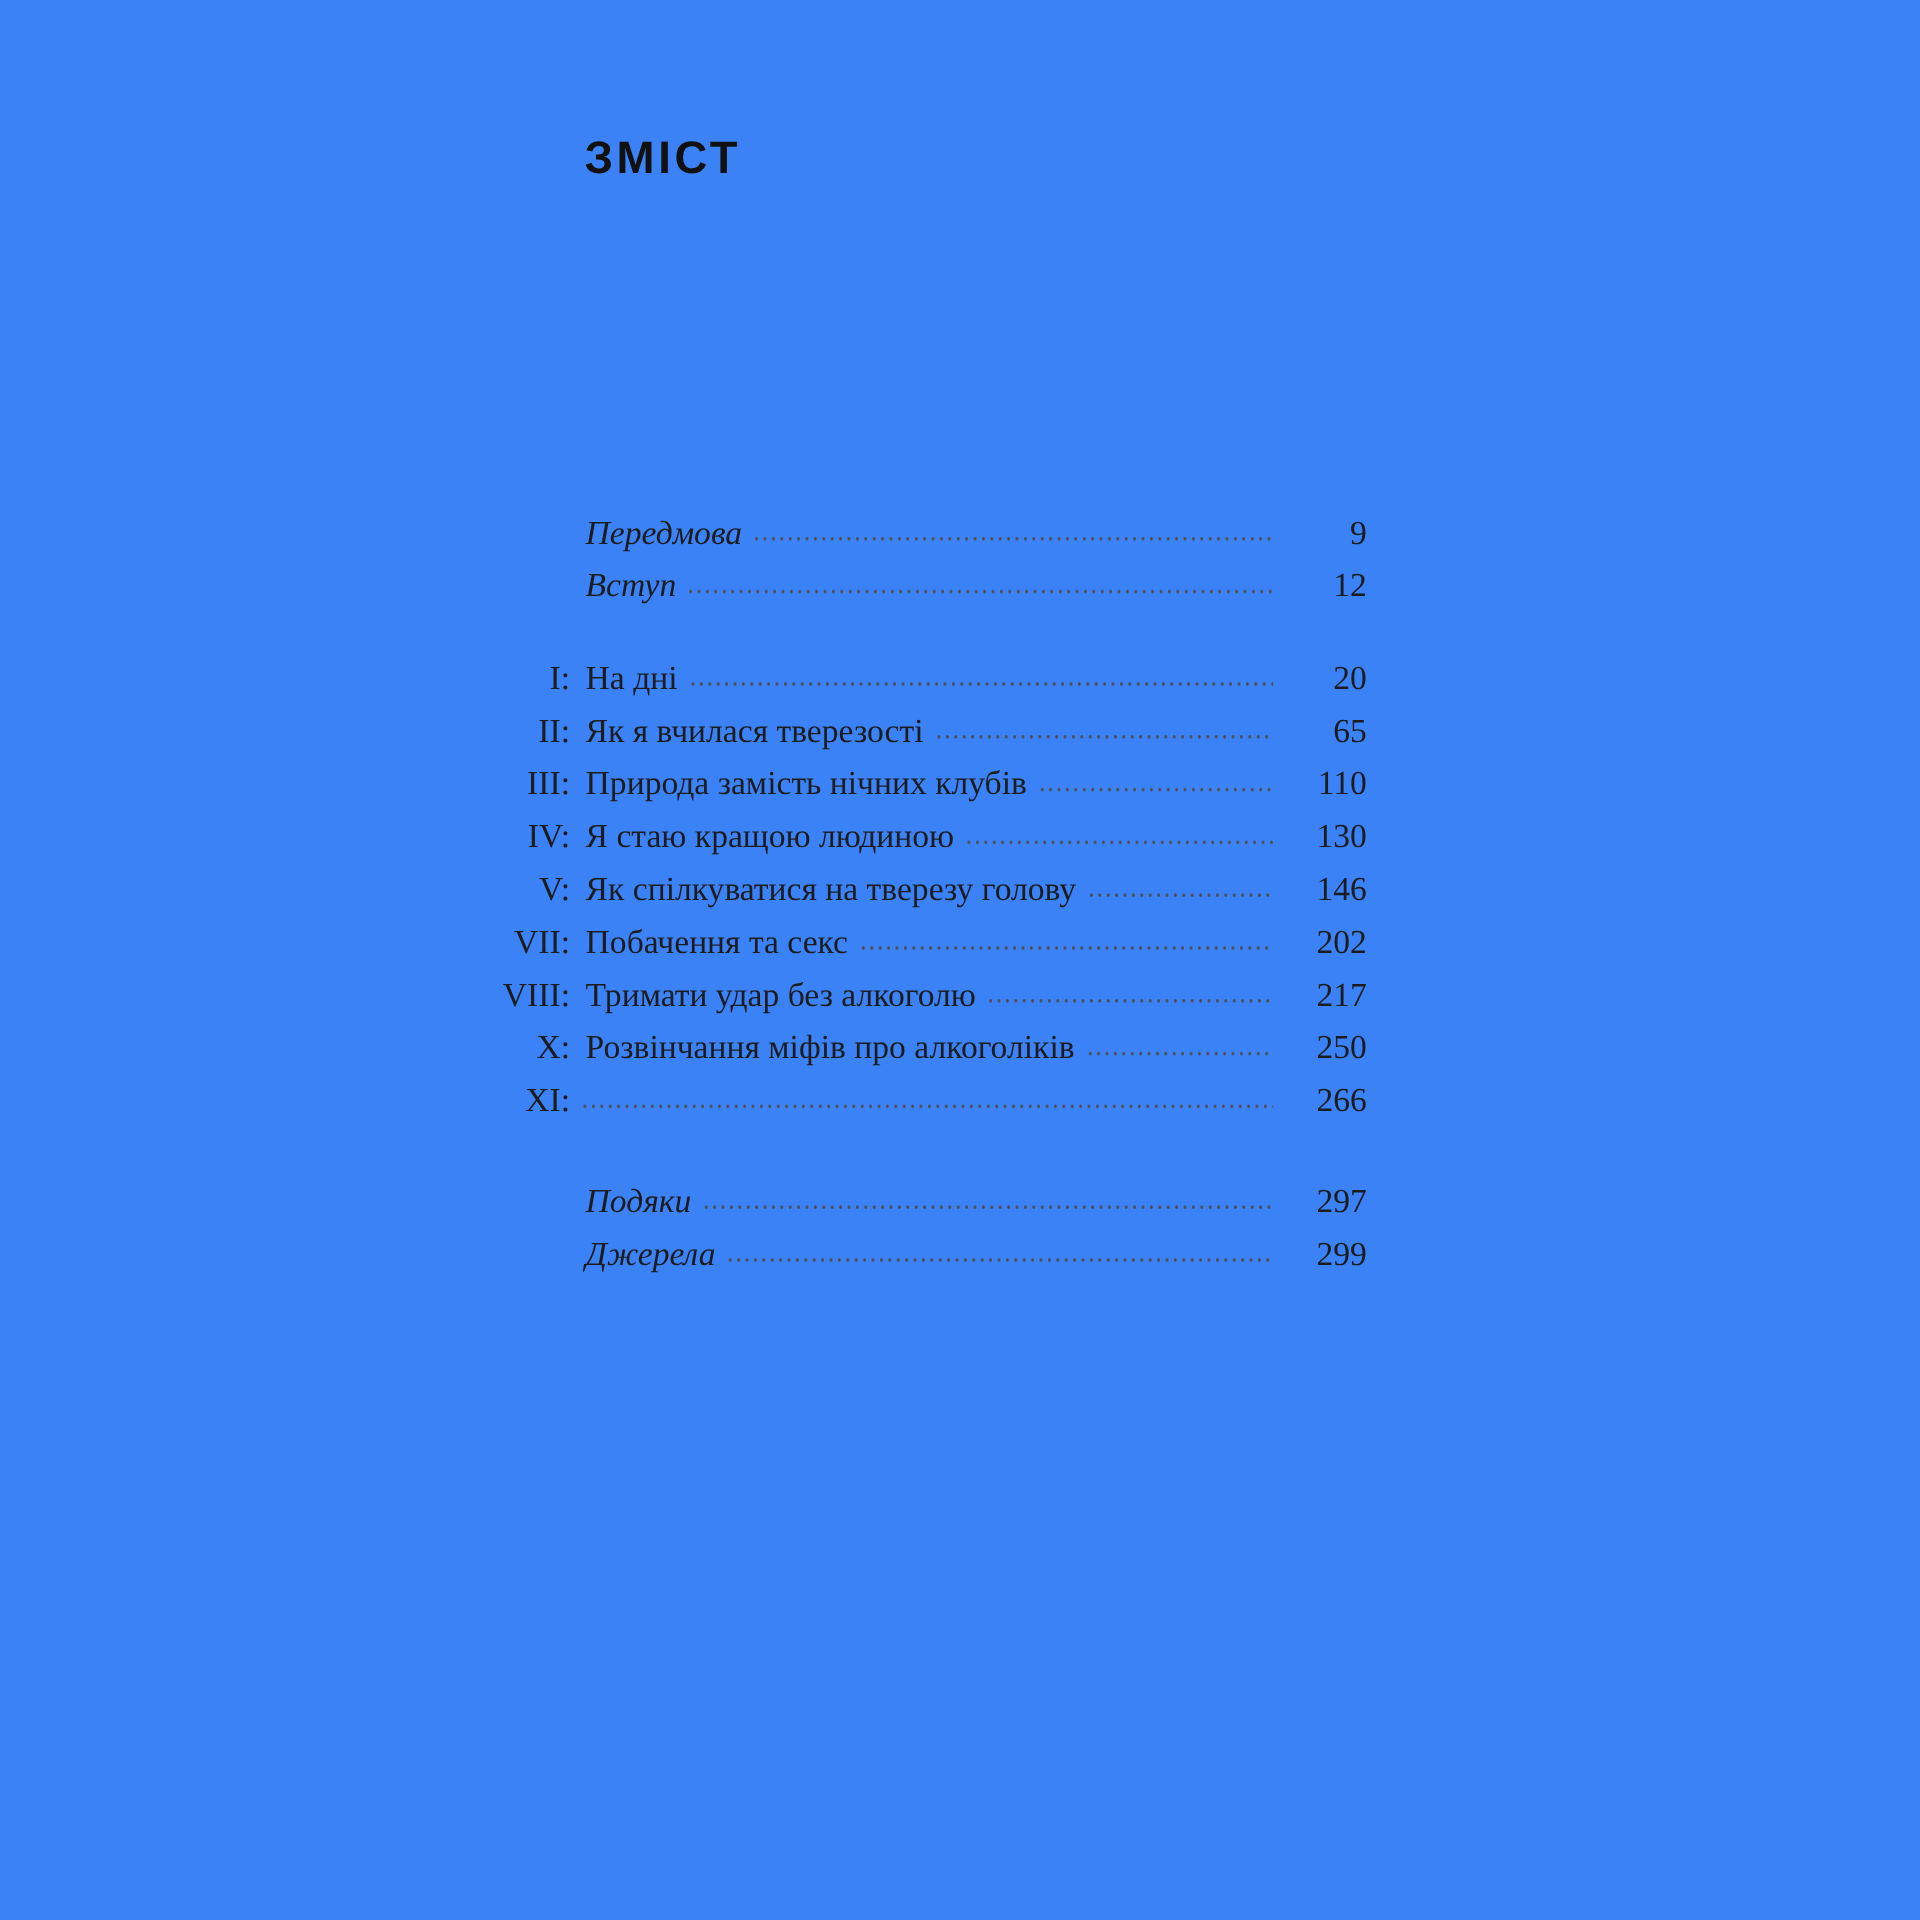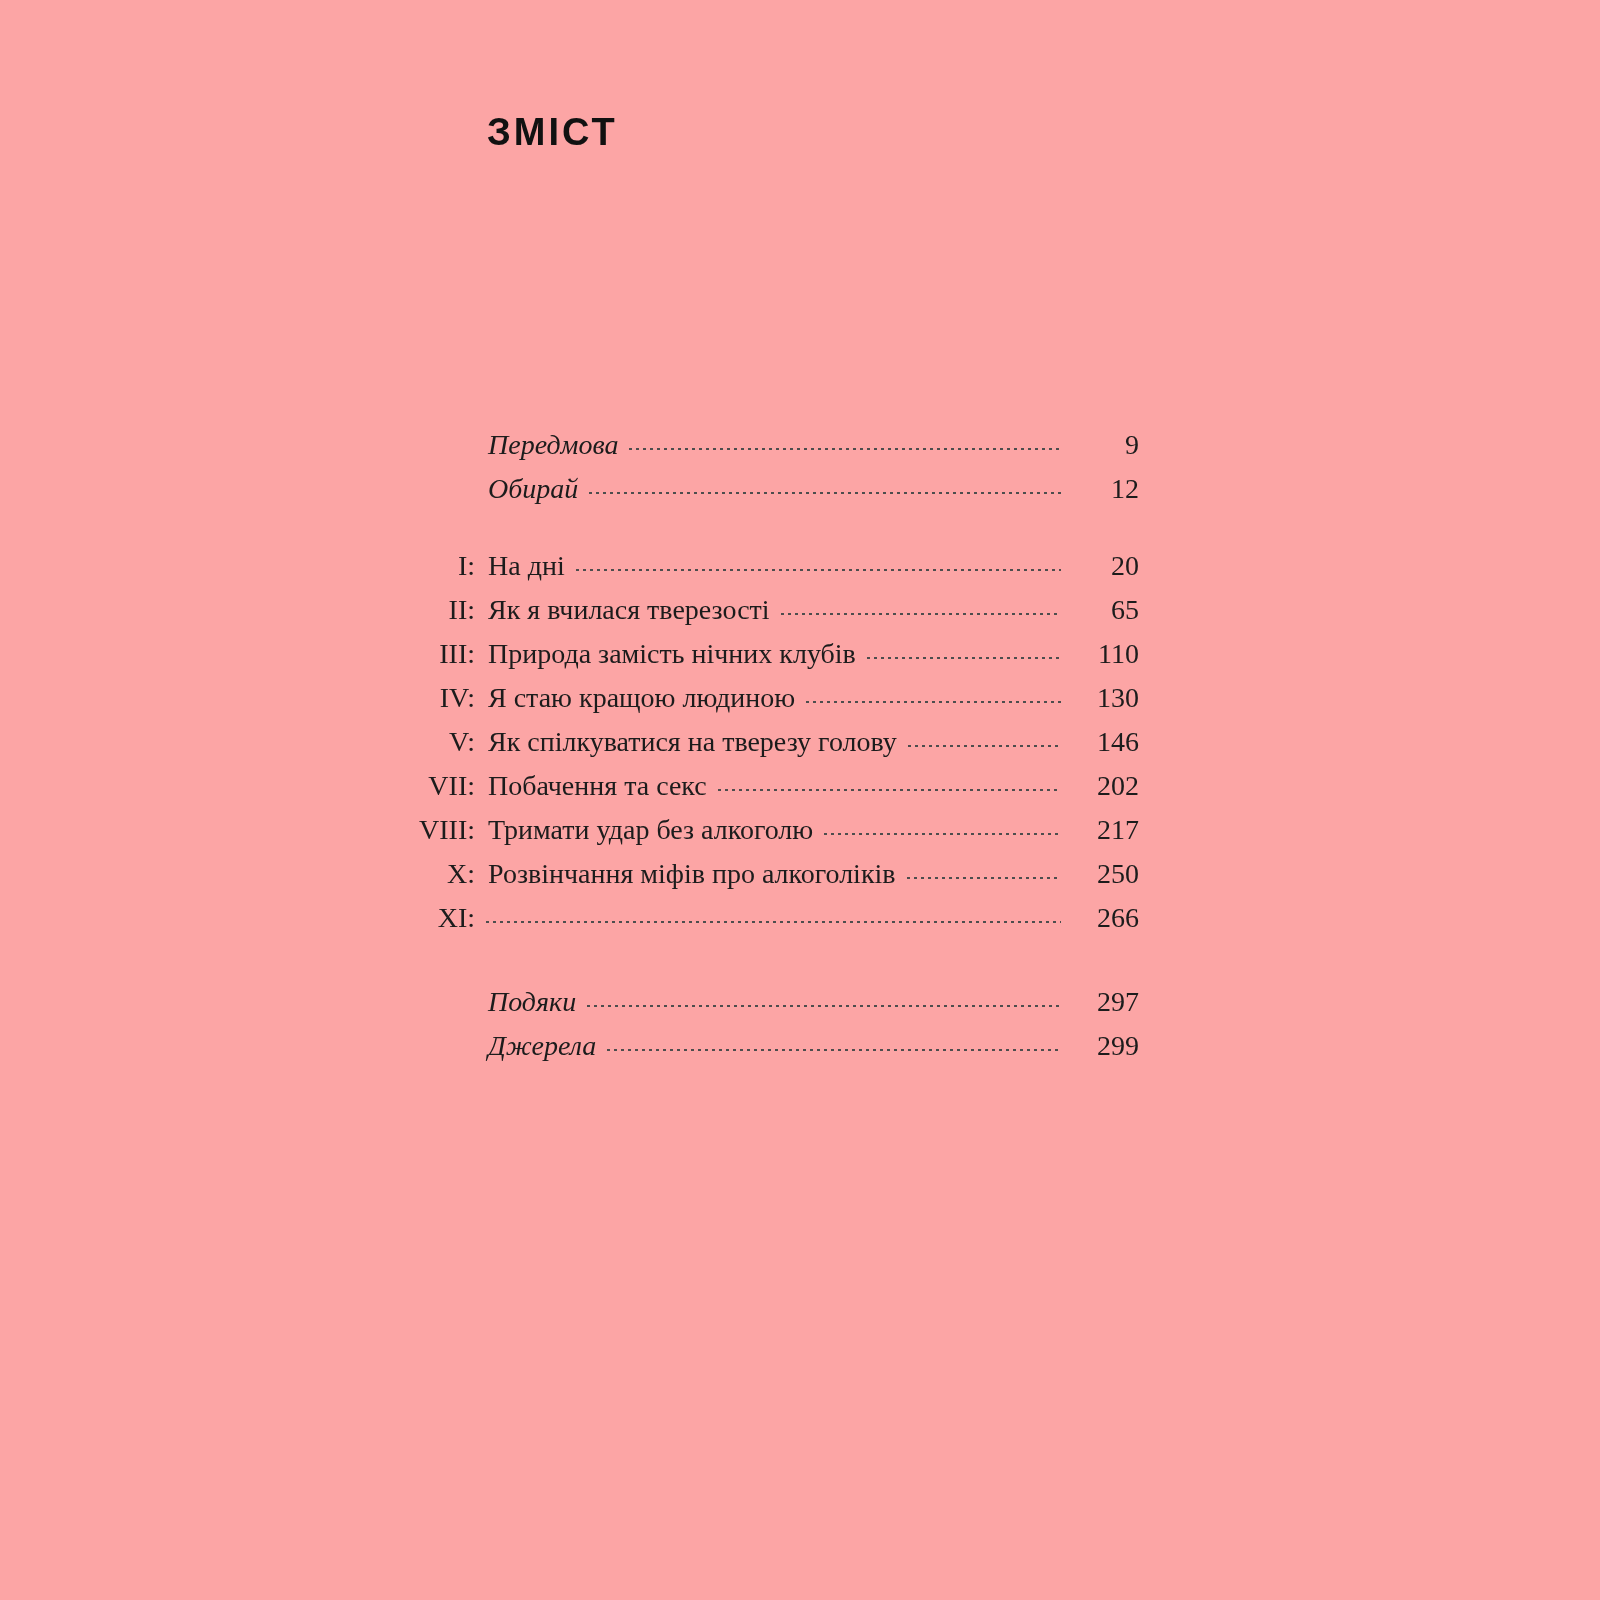--- a/index.html
+++ b/index.html
@@ -4,21 +4,21 @@
 <style>
   html, body {
     margin: 0;
     padding: 0;
     background: #ffffff;
   }
   .page {
     position: relative;
     width: 1600px;
     height: 1600px;
-    background: #fca5a5;
+    background: #3b82f6;
     font-family: "Liberation Serif", serif;
     color: #1a1a1a;
     overflow: hidden;
   }
   .content {
     position: absolute;
     left: 407px;
     top: 100px;
     width: 732px;
   }
@@ -85,21 +85,21 @@
 
     <section id="front-matter">
         <div class="row italic">
           <span class="num"></span>
           <span class="label">Передмова</span>
           <span class="leader"></span>
           <span class="pg">9</span>
         </div>
         <div class="row italic">
           <span class="num"></span>
-          <span class="label">Обирай</span>
+          <span class="label">Вступ</span>
           <span class="leader"></span>
           <span class="pg">12</span>
         </div>
       </section>
 
     <section id="chapter-list" class="chapters">
         <div class="row">
           <span class="num">I:</span>
           <span class="label">На дні</span>
           <span class="leader"></span>

